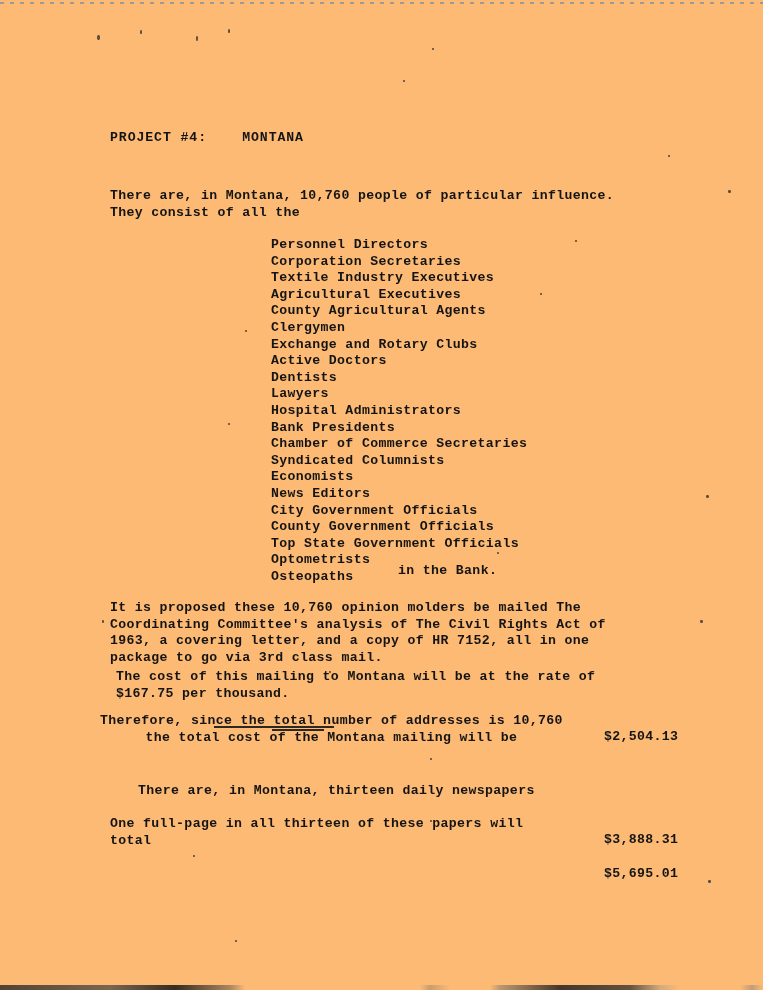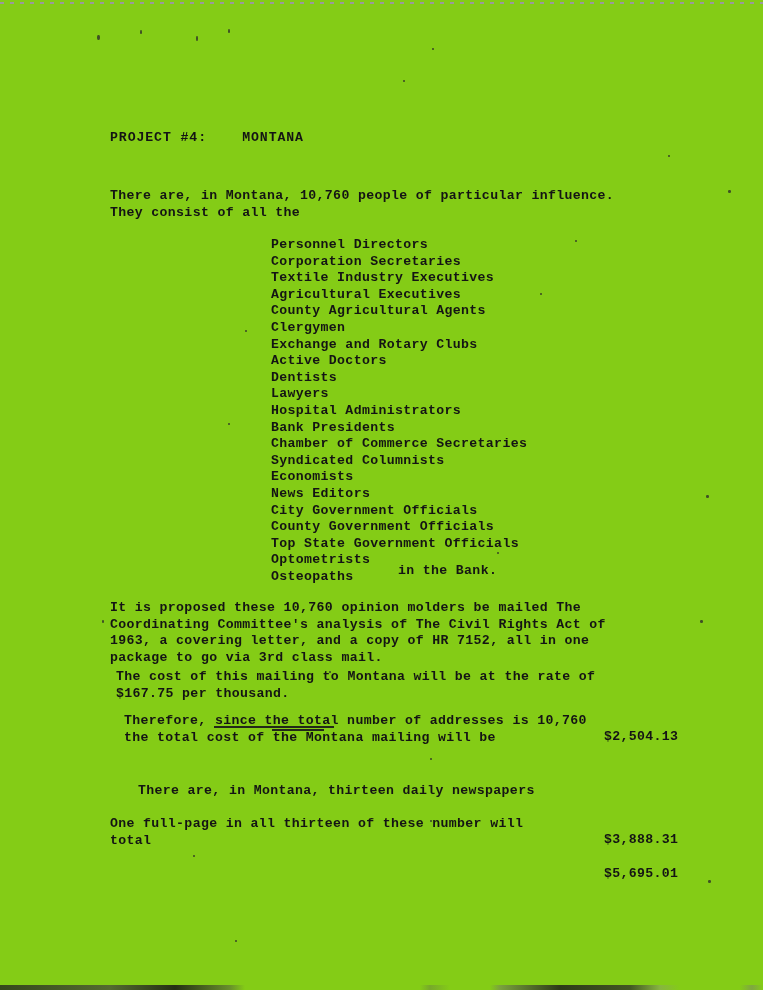--- a/index.html
+++ b/index.html
@@ -7,21 +7,21 @@
     padding: 0;
     background: #ffffff;
   }
   body {
     font-family: "Liberation Mono", "DejaVu Sans Mono", monospace;
   }
   #page {
     position: relative;
     width: 763px;
     height: 990px;
-    background: #84cc16;
+    background: #fdba74;
     overflow: hidden;
     color: #111111;
   }
   
   #scan-top-edge {
     position: absolute;
     top: 2px; left: 0;
     width: 763px; height: 2px;
     background-image: repeating-linear-gradient(
       to right,
@@ -83,22 +83,23 @@
   }
   #proposal-block {
     left: 110px;
     top: 600px;
   }
   #rate-block {
     left: 116px;
     top: 669px;
   }
   #therefore-block {
-    left: 124px;
+    left: 100px;
     top: 713px;
+    text-align: center;
   }
   #newspapers-line {
     left: 110px;
     top: 783px;
     margin-left: 28px;
   }
   #fullpage-block {
     left: 110px;
     top: 816px;
   }
@@ -203,21 +204,21 @@
   <div class="tw" id="therefore-block">Therefore, since the total number of addresses is 10,760
 the total cost of the Montana mailing will be</div>
 
   <div class="strike-mark" id="strike-total-number"></div>
   <div class="strike-mark" id="strike-montana"></div>
 
   <div class="money" id="amount-mailing">$2,504.13</div>
 
   <div class="tw" id="newspapers-line">There are, in Montana, thirteen daily newspapers</div>
 
-  <div class="tw" id="fullpage-block">One full-page in all thirteen of these number will
+  <div class="tw" id="fullpage-block">One full-page in all thirteen of these papers will
 total</div>
 
   <div class="money" id="amount-newspapers">$3,888.31</div>
 
 
   <div class="money" id="amount-total">$5,695.01</div>
 
   <div id="scan-bottom-edge"></div>
 
 </div>

